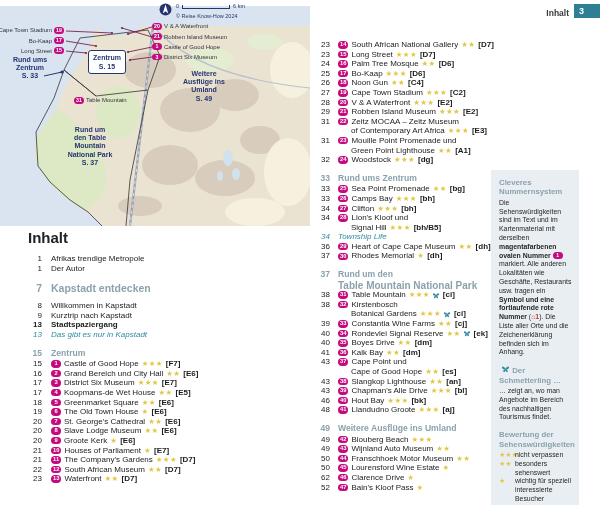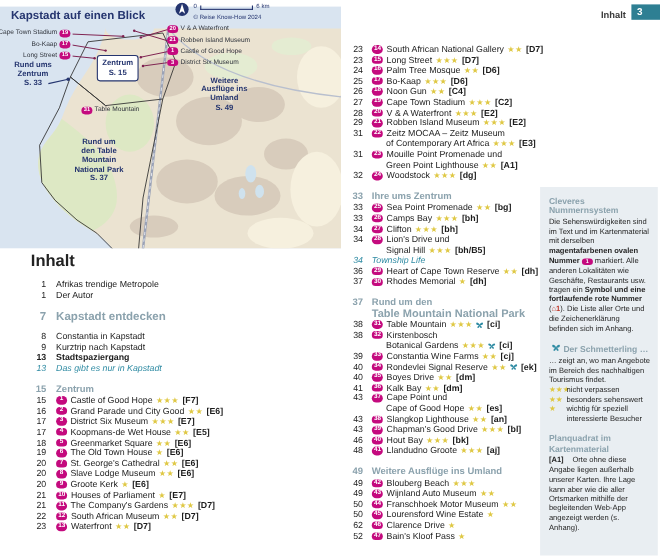--- a/index.html
+++ b/index.html
@@ -51,21 +51,21 @@
   #right-col .row .pnum{width:14px;margin-right:8px;}
   .row .badge{margin-right:3px;}
   .row .code{margin-left:3px;font-weight:bold;}
   .row.sec{font-size:10.5px;font-weight:bold;color:#8ba2ad;line-height:12px;margin:9px 0 7px;}
   .row.sub{font-size:8.6px;font-weight:bold;color:#8ba2ad;margin-top:9px;margin-bottom:1px;}
   .row.subcont{font-size:10px;font-weight:bold;color:#8ba2ad;padding-left:22px;margin-bottom:0;}
   .row.itemb{font-weight:bold;}
   .row.itemi{font-style:italic;color:#2f8ba3;}
   .row.cont{padding-left:35px;}
   
-  #sidebar{position:absolute;left:491px;top:170px;width:107px;height:335px;background:#e9eef2;
+  #sidebar{position:absolute;left:491px;top:170px;width:88px;height:335px;background:#e9eef2;
     padding:8px 7px 8px 8px;box-sizing:border-box;}
   .sb-h{font-size:7.8px;font-weight:bold;color:#8ba2ad;margin:8px 0 2px;line-height:9.4px;}
   .sb-h:first-child{margin-top:0;}
   .sb-p{font-size:6.9px;line-height:8.8px;color:#262626;margin:0;}
   .sb-p b{font-weight:bold;}
   .sb-p .badge{font-size:5px;height:6.5px;line-height:6.5px;vertical-align:0.5px;}
   .house{color:#c0392b;font-weight:bold;}
   .rate-row{display:flex;font-size:6.9px;line-height:8.8px;color:#262626;}
   .rate-stars{width:16px;flex:none;color:#dfc844;font-size:7px;}
   .rate-label{white-space:normal;}
@@ -121,21 +121,20 @@
         <circle cx="86" cy="53" r="1.1"></circle>
       <circle cx="128" cy="34" r="1.1"></circle>
         <circle cx="122" cy="28" r="1.1"></circle>
         <circle cx="128" cy="52" r="1.1"></circle>
       <circle cx="130" cy="60" r="1.1"></circle>
     </g>
     <line x1="44" y1="76" x2="62" y2="72" stroke="#25356f" stroke-width="1"></line>
     <circle cx="62" cy="72" r="1.6" fill="#25356f"></circle>
   </svg>
 
-  <div class="map-title">Kapstadt auf einen Blick</div>
   <span class="compass">
     <svg width="13" height="13">
         <circle cx="6.5" cy="6.5" r="6" fill="#25356f"></circle>
         <path d="M6.5 1.5 L9.3 10.5 L6.5 8.3 L3.7 10.5 Z" fill="#fff"></path>
       </svg>
   </span>
   <div class="scale">
     <span>0</span>
     <span class="scale-line"></span>
     <span>6 km</span>
@@ -215,21 +214,21 @@
       <div class="row item">
         <span class="pnum">1</span>
         <span class="title">Der Autor</span>
       </div>
       <div class="row sec">
         <span class="pnum">7</span>
         <span class="title">Kapstadt entdecken</span>
       </div>
       <div class="row item">
         <span class="pnum">8</span>
-        <span class="title">Constantia in Kapstadt</span>
+        <span class="title">Willkommen in Kapstadt</span>
       </div>
       <div class="row item">
         <span class="pnum">9</span>
         <span class="title">Kurztrip nach Kapstadt</span>
       </div>
       <div class="row itemb">
         <span class="pnum">13</span>
         <span class="title">Stadtspaziergang</span>
       </div>
       <div class="row itemi">
@@ -243,21 +242,21 @@
       <div class="row poi">
         <span class="pnum">15</span>
         <span class="badge">1</span>
         <span class="title">Castle of Good Hope</span>
         <span class="stars">★★★</span>
         <span class="code">[F7]</span>
       </div>
       <div class="row poi">
         <span class="pnum">16</span>
         <span class="badge">2</span>
-        <span class="title">Grand Parade und City Good</span>
+        <span class="title">Grand Bereich und City Hall</span>
         <span class="stars">★★</span>
         <span class="code">[E6]</span>
       </div>
       <div class="row poi">
         <span class="pnum">17</span>
         <span class="badge">3</span>
         <span class="title">District Six Museum</span>
         <span class="stars">★★★</span>
         <span class="code">[E7]</span>
       </div>
@@ -414,21 +413,21 @@
       </div>
       <div class="row poi">
         <span class="pnum">32</span>
         <span class="badge">24</span>
         <span class="title">Woodstock</span>
         <span class="stars">★★★</span>
         <span class="code">[dg]</span>
       </div>
       <div class="row sub">
         <span class="pnum">33</span>
-        <span class="title">Ihre ums Zentrum</span>
+        <span class="title">Rund ums Zentrum</span>
       </div>
       <div class="row poi">
         <span class="pnum">33</span>
         <span class="badge">25</span>
         <span class="title">Sea Point Promenade</span>
         <span class="stars">★★</span>
         <span class="code">[bg]</span>
       </div>
       <div class="row poi">
         <span class="pnum">33</span>
@@ -440,35 +439,35 @@
       <div class="row poi">
         <span class="pnum">34</span>
         <span class="badge">27</span>
         <span class="title">Clifton</span>
         <span class="stars">★★★</span>
         <span class="code">[bh]</span>
       </div>
       <div class="row poi">
         <span class="pnum">34</span>
         <span class="badge">28</span>
-        <span class="title">Lion's Drive und</span>
+        <span class="title">Lion's Kloof und</span>
       </div>
       <div class="row cont">
         <span class="title">Signal Hill</span>
         <span class="stars">★★★</span>
         <span class="code">[bh/B5]</span>
       </div>
       <div class="row itemi">
         <span class="pnum">34</span>
         <span class="title">Township Life</span>
       </div>
       <div class="row poi">
         <span class="pnum">36</span>
         <span class="badge">29</span>
-        <span class="title">Heart of Cape Town Reserve</span>
+        <span class="title">Heart of Cape Cape Museum</span>
         <span class="stars">★★</span>
         <span class="code">[dh]</span>
       </div>
       <div class="row poi">
         <span class="pnum">37</span>
         <span class="badge">30</span>
         <span class="title">Rhodes Memorial</span>
         <span class="stars">★</span>
         <span class="code">[dh]</span>
       </div>
@@ -546,21 +545,21 @@
       <div class="row poi">
         <span class="pnum">43</span>
         <span class="badge">38</span>
         <span class="title">Slangkop Lighthouse</span>
         <span class="stars">★★</span>
         <span class="code">[an]</span>
       </div>
       <div class="row poi">
         <span class="pnum">43</span>
         <span class="badge">39</span>
-        <span class="title">Chapman's Good Drive</span>
+        <span class="title">Chapman's Alle Drive</span>
         <span class="stars">★★★</span>
         <span class="code">[bl]</span>
       </div>
       <div class="row poi">
         <span class="pnum">46</span>
         <span class="badge">40</span>
         <span class="title">Hout Bay</span>
         <span class="stars">★★★</span>
         <span class="code">[bk]</span>
       </div>
@@ -619,20 +618,21 @@
   <p class="sb-p"><span>Die Sehenswürdigkeiten sind im Text und im Kartenmaterial mit derselben </span><b>magentafarbenen ovalen Nummer</b> <span class="badge">1</span><span> markiert. Alle anderen Lokalitäten wie Geschäfte, Restaurants usw. tragen ein </span><b>Symbol und eine fortlaufende rote Nummer</b><span> (</span><span class="house">⌂1</span><span>). Die Liste aller Orte und die Zeichenerklärung befinden sich im Anhang.</span></p>
 
   <div class="sb-h">
     <span class="bfly"><svg width="9" height="8" viewBox="0 0 10 8">
           <path fill="#2f8ba3" d="M5 3.8 C4.2 1.2 1.2 0.2 1.1 2.2 C1 3.6 2.8 4.4 4.4 4.1 C2.9 4.9 1.6 6.8 3 7.3 C4.2 7.7 5 5.9 5 4.7 C5 5.9 5.8 7.7 7 7.3 C8.4 6.8 7.1 4.9 5.6 4.1 C7.2 4.4 9 3.6 8.9 2.2 C8.8 0.2 5.8 1.2 5 3.8 Z"></path>
         </svg></span>
     <span>Der Schmetterling …</span>
   </div>
   <p class="sb-p">… zeigt an, wo man Angebote im Bereich des nachhaltigen Tourismus findet.</p>
 
+  <div class="sb-h">Bewertung der Sehenswürdigkeiten</div>
   <div id="rate-rows" style="margin-bottom: 2px;">
       <div class="rate-row">
         <span class="rate-stars">★★★</span>
         <span class="rate-label">nicht verpassen</span>
       </div>
       <div class="rate-row">
         <span class="rate-stars">★★</span>
         <span class="rate-label">besonders sehenswert</span>
       </div>
       <div class="rate-row">

